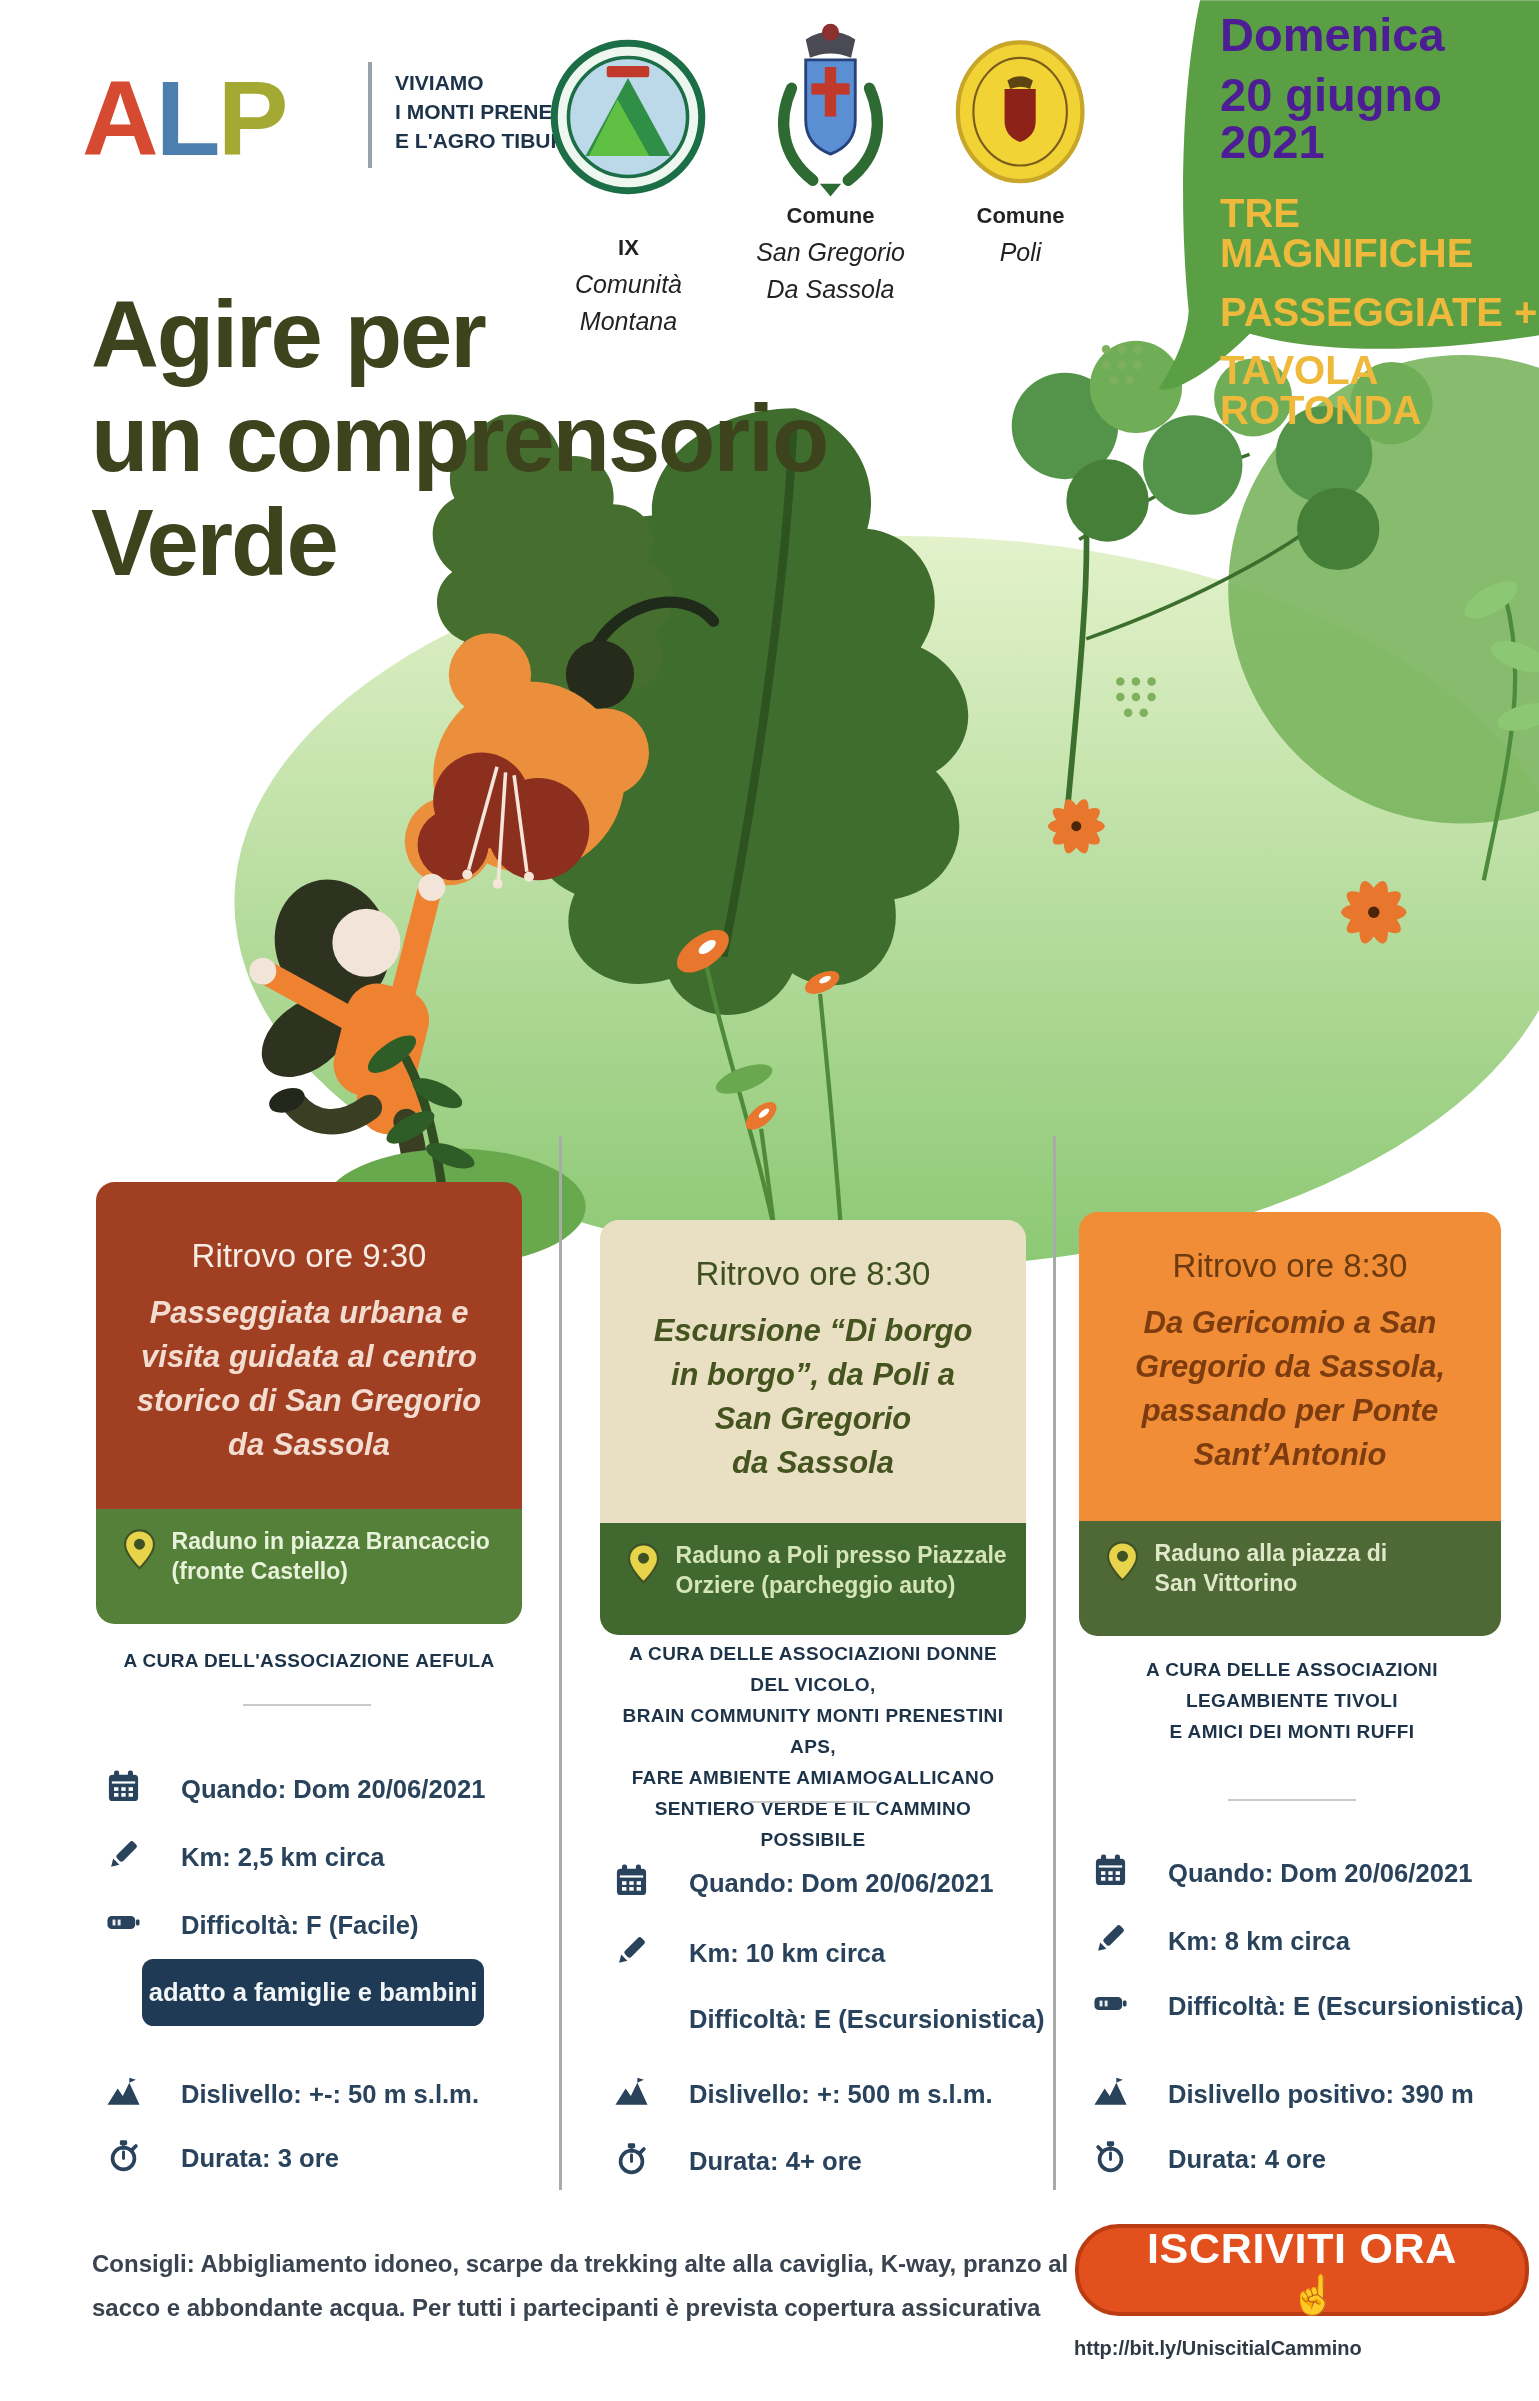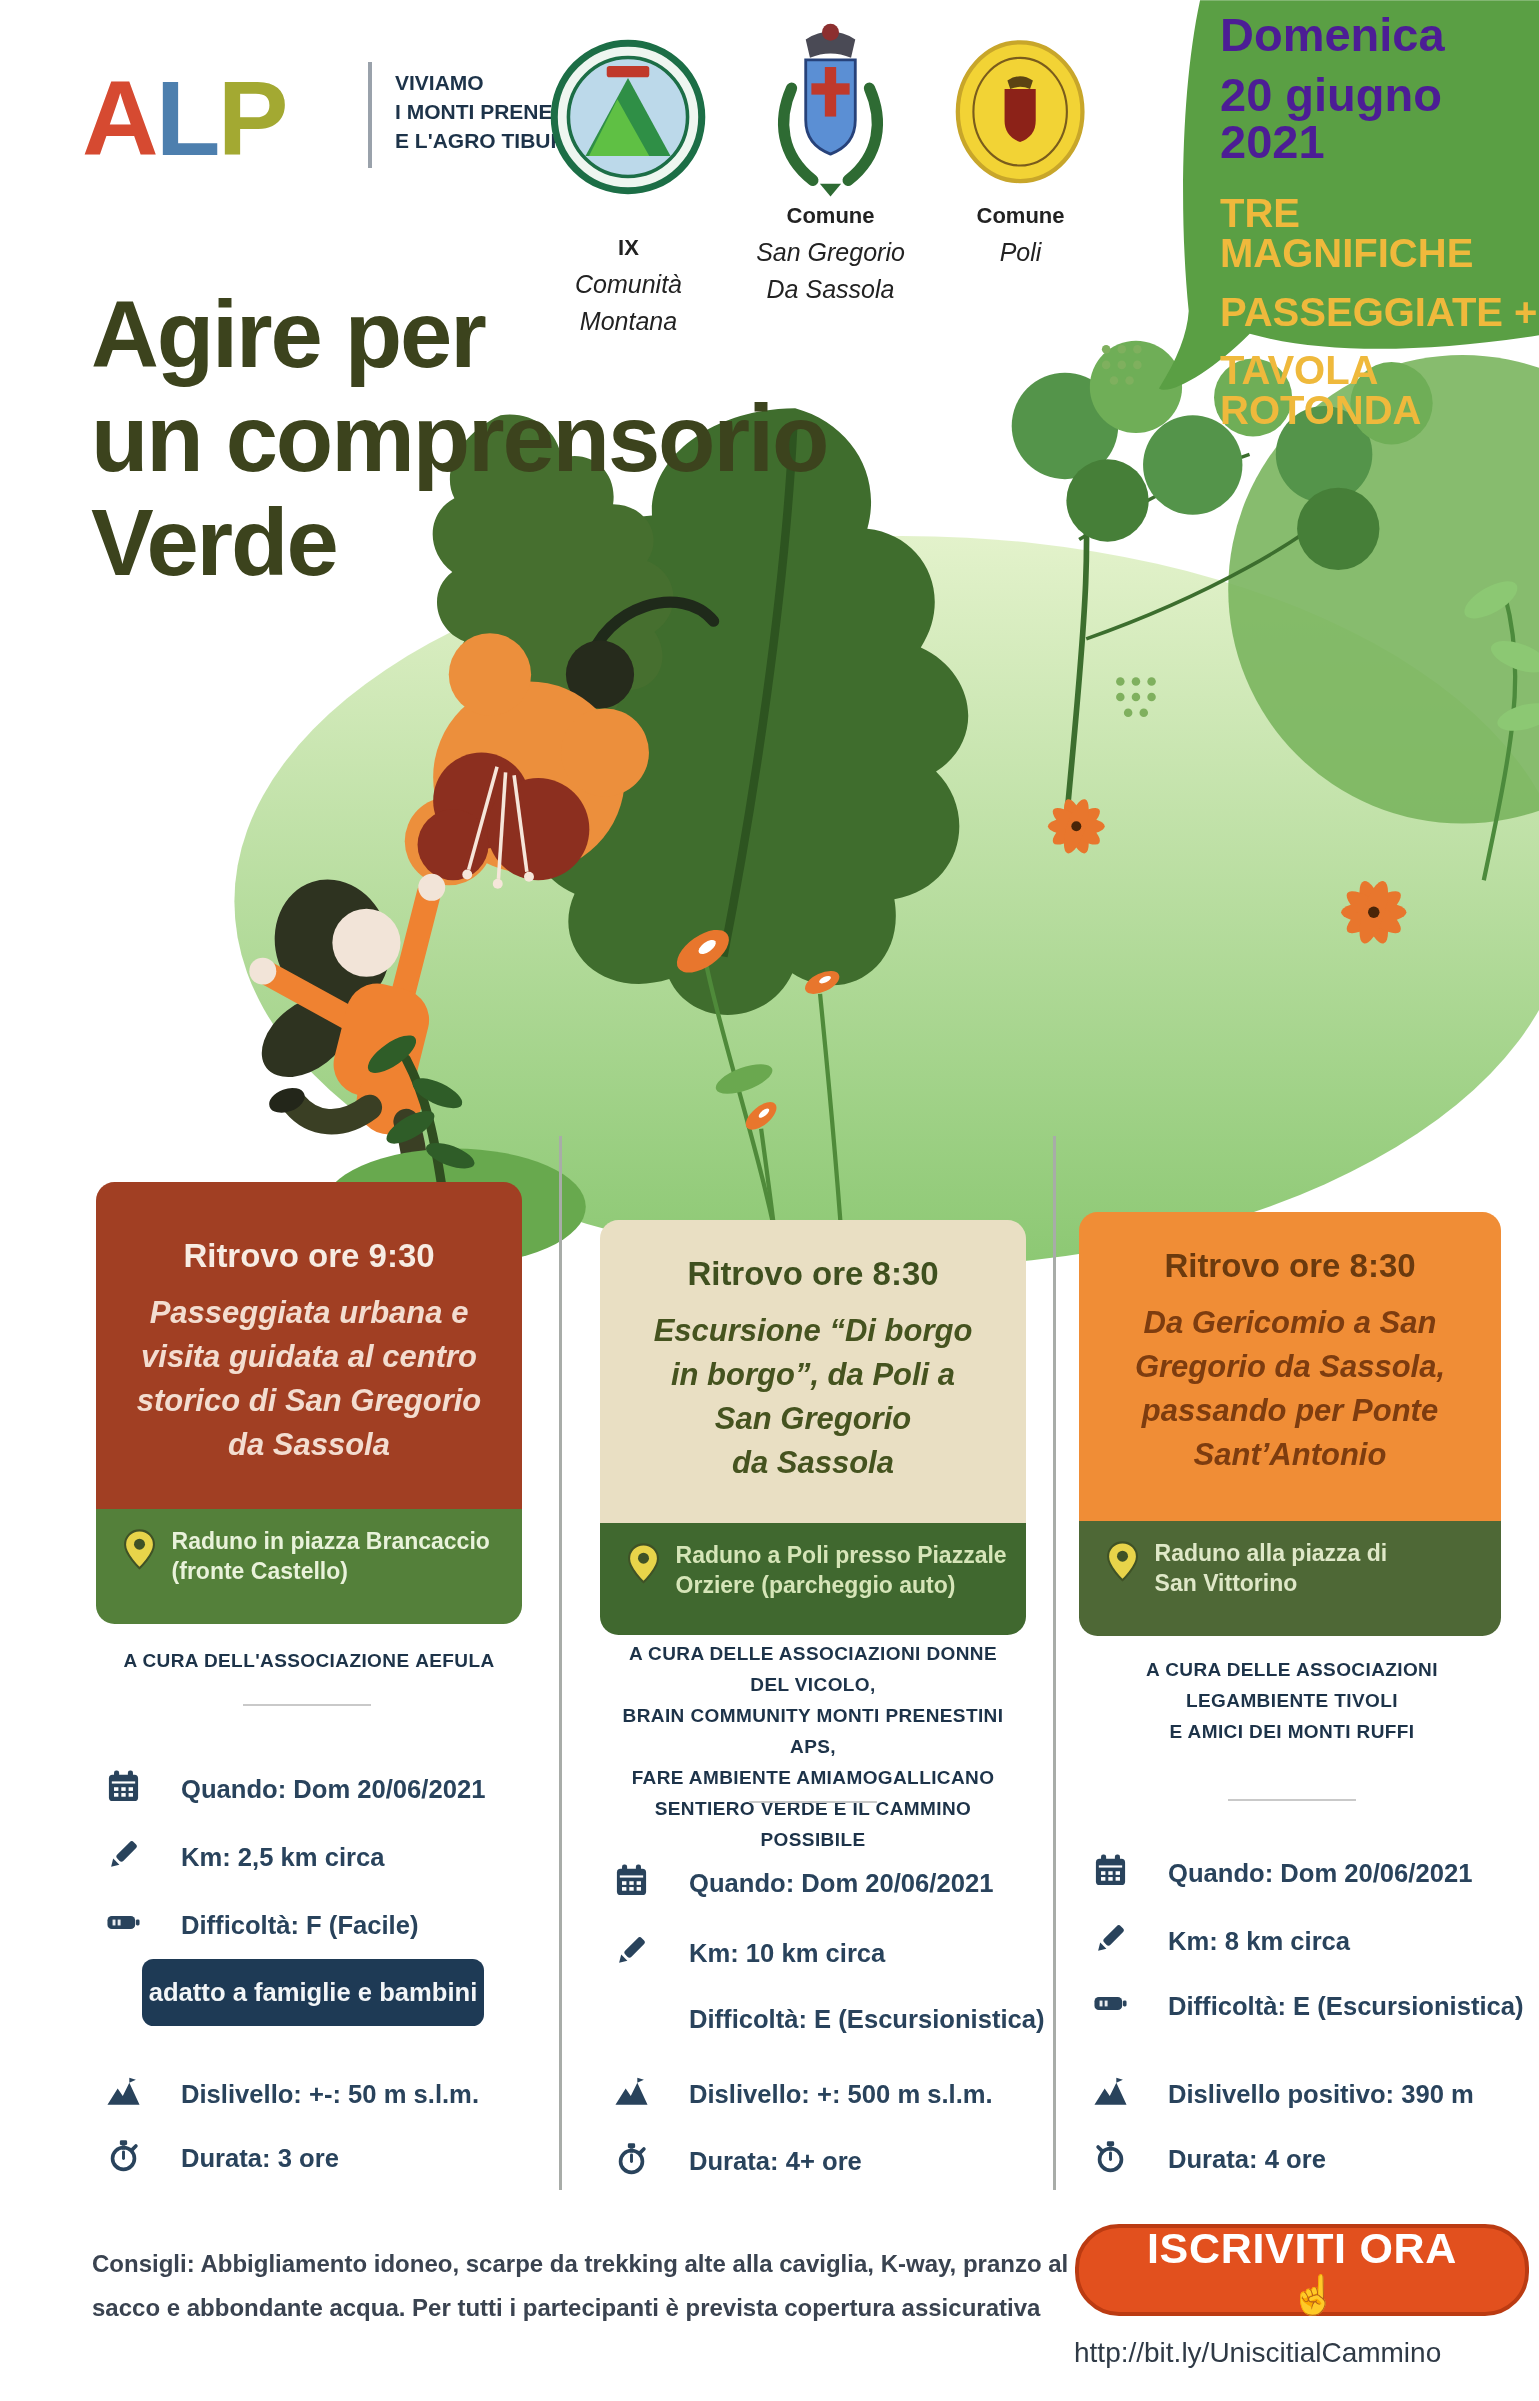--- a/index.html
+++ b/index.html
@@ -16,42 +16,42 @@
   .partner-cap .it{font-style:italic;font-size:25px;}
   
   .banner-text div{line-height:1;}
   .bn-date{color:#4c1d95;font-weight:800;font-size:47px;}
   .bn-hl{color:#efb93c;font-weight:800;font-size:40px;}
   
   .title div{font-weight:800;font-size:94px;letter-spacing:-2.1px;line-height:104px;color:#3c431d;}
   
   .card{border-radius:18.5px;overflow:hidden;display:flex;flex-direction:column;}
   .card-top{flex:1;text-align:center;}
-  .card-h{font-weight:700;font-size:33px;}
+  .card-h{font-weight:400;font-size:33px;}
   .card-sub div{font-style:italic;font-weight:600;font-size:31px;line-height:44px;}
   .card-foot{display:flex;align-items:flex-start;padding:17px 14px 0 27px;}
   .card-foot .pin{width:33px;flex:0 0 33px;margin-top:2.8px;}
   .card-foot .loc{margin-left:15.6px;font-size:23px;font-weight:600;line-height:30px;}
   
   .acura{font-size:19px;font-weight:600;letter-spacing:0.4px;color:#1d3349;text-align:center;line-height:31px;}
   .acura b{font-weight:800;}
   .hr{height:2.1px;background:#c9c9c9;}
   .row{display:flex;align-items:flex-end;}
   .row .ric{width:35px;height:35px;flex:0 0 35px;}
   .row .rt{margin-left:40px;font-size:25.6px;font-weight:700;color:#29435c;white-space:nowrap;}
   .rt-plain{font-size:25.6px;font-weight:700;color:#29435c;white-space:nowrap;}
   .badge{background:#1e3a55;border-radius:11.4px;color:#f3f6f8;font-size:25.6px;font-weight:600;
          display:flex;align-items:center;justify-content:center;}
   .vline{width:2.8px;background:#a8aca8;}
   
   .consigli div{font-size:24px;font-weight:600;color:#3a4350;line-height:44px;}
   .cta{background:#e2501e;border:4.3px solid #bb3b12;border-radius:44px;display:flex;align-items:center;
        justify-content:center;color:#ffffff;font-weight:800;font-size:43px;letter-spacing:0.7px;cursor:pointer;}
   .cta .glyph{font-size:38px;margin-left:24px;font-weight:400;}
-  .url{font-size:28px;font-weight:400;color:#2f3a46;}
+  .url{font-size:20px;font-weight:700;color:#2f3a46;}
 </style>
 </head>
 <body>
 
 <div class="canvas">
 
   <svg class="abs" style="left:0;top:0;z-index:0;" width="1540" height="1292" viewBox="0 0 2169 1820">
     <defs>
       <linearGradient id="blobg" x1="0" y1="0" x2="0" y2="1">
         <stop offset="0" stop-color="#e3f2cb"></stop>

